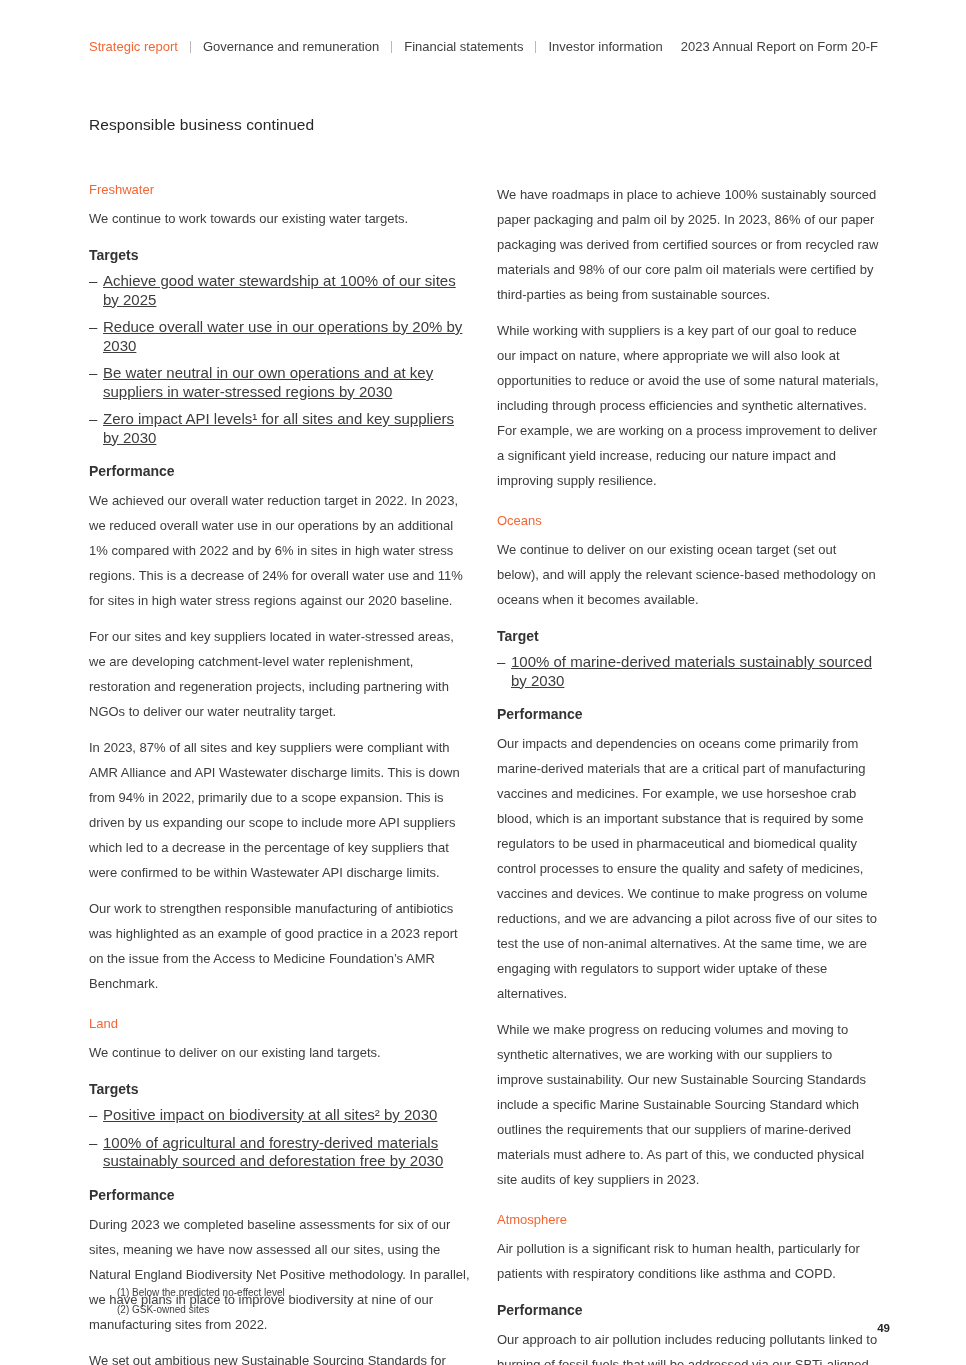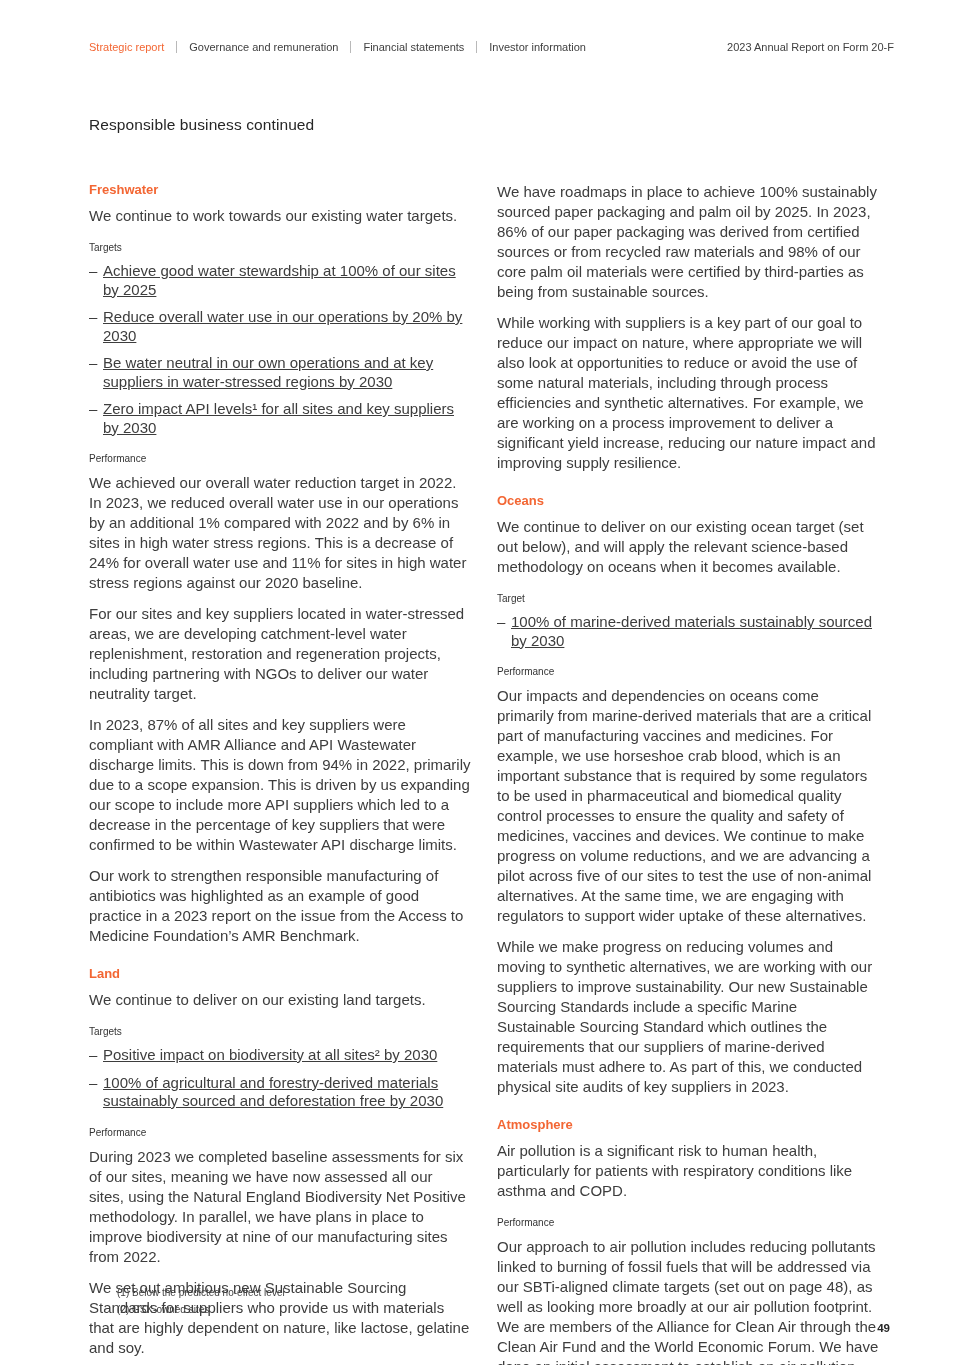--- a/index.html
+++ b/index.html
@@ -11,23 +11,23 @@
   body{
     width:966px;height:1365px;position:relative;
     font-family:"Liberation Sans", sans-serif;
     color:var(--text);
     -webkit-font-smoothing:antialiased;
   }
   .page{position:relative;width:966px;height:1365px;overflow:hidden;background:#fff;}
 
   
   .topnav{
-    position:absolute;top:40px;left:89px;right:72px;
+    position:absolute;top:40px;left:89px;right:88px;
     display:flex;align-items:center;justify-content:space-between;
-    font-size:11px;line-height:14px;color:#404040;
+    font-size:13px;line-height:14px;color:#404040;
   }
   .nav-left{display:flex;align-items:center;}
   .nav-item{white-space:nowrap;cursor:default;}
   .nav-item.active{color:var(--accent);}
   .nav-sep{width:1px;height:12px;background:#b9b9b9;margin:0 12px;}
   .nav-right{white-space:nowrap;color:#404040;}
 
   
   .page-title{
     position:absolute;top:106px;left:89px;
@@ -36,30 +36,30 @@
   }
 
   
   .content{
     position:absolute;top:182px;left:89px;width:790px;
     display:flex;gap:26px;
   }
   .col{flex:1;min-width:0;}
 
   .sec-heading{
-    font-size:13px;font-weight:bold;color:var(--accent);
+    font-size:13px;font-weight:normal;color:var(--accent);
     margin:20px 0 9px 0;
   }
   .col .sec-heading:first-child{margin-top:0;}
   .sub-heading{
-    font-size:10px;font-weight:normal;color:#333333;
+    font-size:14px;font-weight:bold;color:#333333;
     margin:16px 0 9px 0;
   }
   .para{
-    font-size:15px;line-height:20px;margin:0 0 11px 0;
+    font-size:13px;line-height:25px;margin:0 0 11px 0;
   }
   .bullet{
     position:relative;font-size:15px;line-height:18.5px;
     padding-left:14px;margin:0 0 9px 0;text-decoration:underline;
   }
   .bullet::before{
     content:"\2013";
     position:absolute;left:0;top:0;
   }
 

